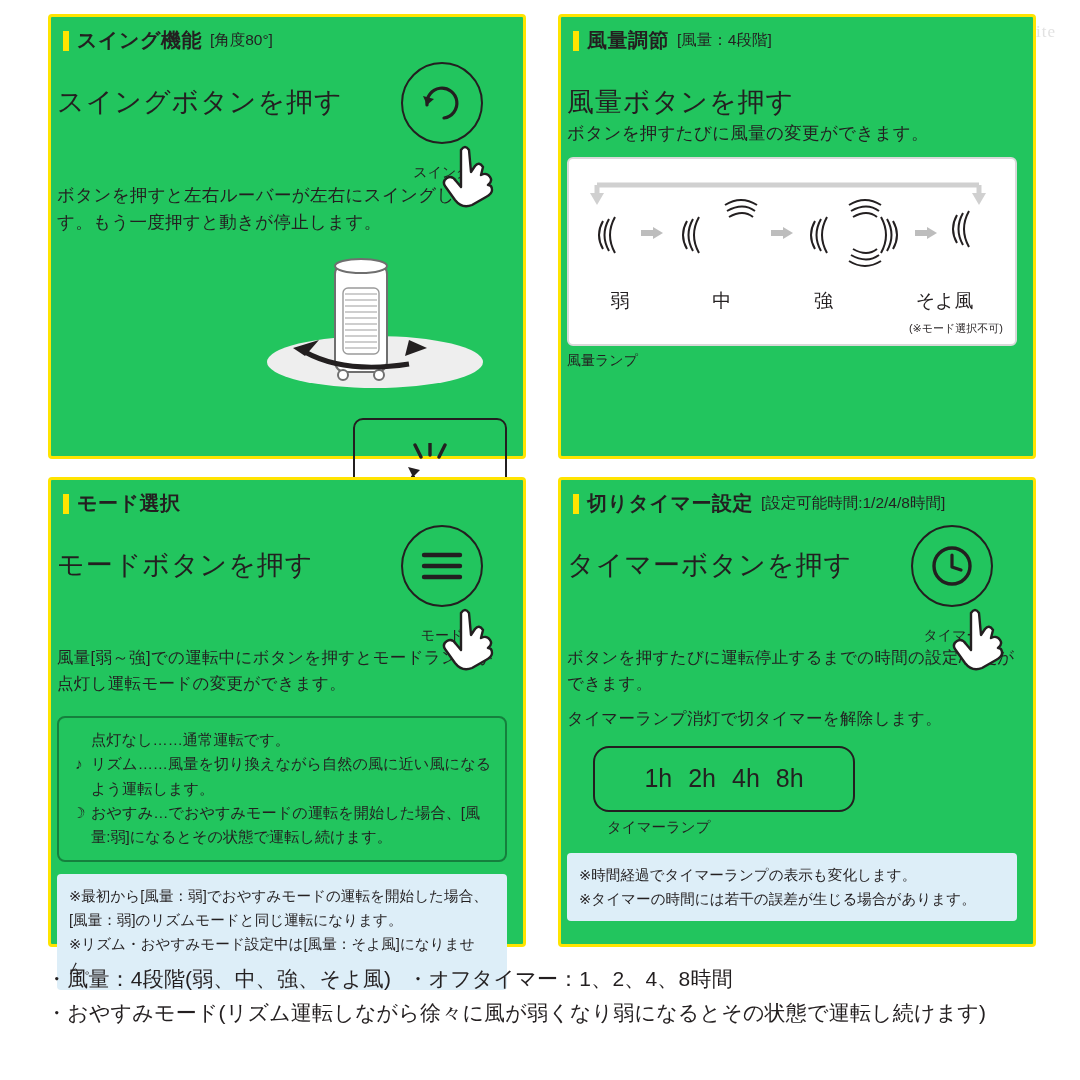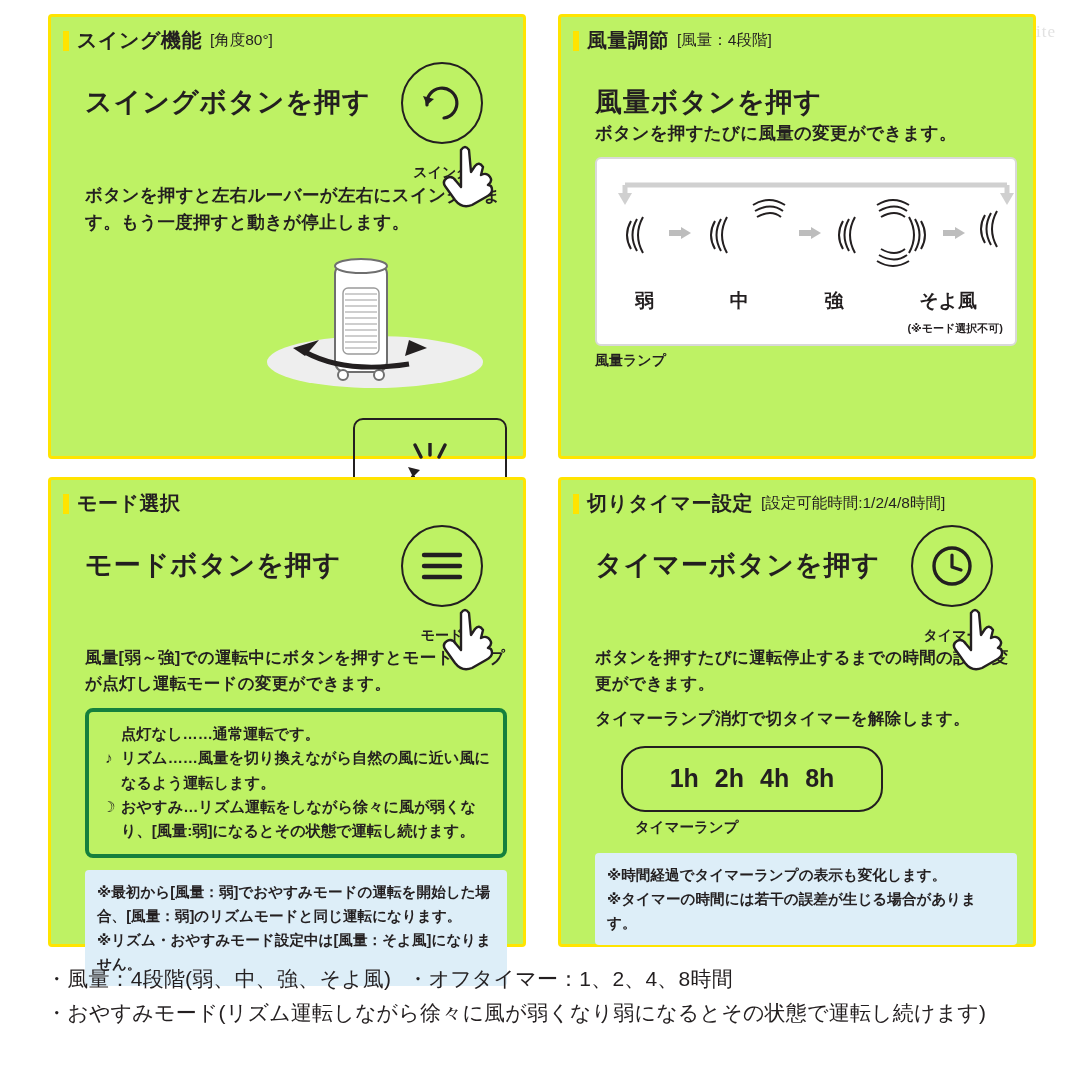--- a/index.html
+++ b/index.html
@@ -21,42 +21,42 @@
     position:absolute;left:48px;top:14px;
     width:988px;
     display:grid;
     grid-template-columns:478px 478px;
     grid-template-rows:445px 470px;
     column-gap:32px;row-gap:18px;
   }
   .panel{
     border:3px solid #ffe400;
     border-radius:4px;
-    background:#bef264;
+    background:#22c55e;
     position:relative;
     box-sizing:border-box;
     padding:0;
   }
   .panel-head{
     display:flex;align-items:center;
     padding:10px 10px 6px 12px;
     gap:8px;
   }
   .bar{
     width:6px;height:20px;background:#ffe400;flex:none;
   }
   .panel-title{
     font-weight:bold;font-size:20px;letter-spacing:.5px;
     white-space:nowrap;
   }
   .panel-sub{
     font-size:15.5px;font-weight:normal;letter-spacing:0;
     white-space:nowrap;
   }
-  .panel-body{padding:0 16px 10px 34px;font-weight:bold;}
+  .panel-body{padding:0 16px 10px 6px;}
 
   .row-head{
     display:flex;align-items:flex-start;justify-content:space-between;
   }
   .press-text{
     font-size:27px;letter-spacing:1px;margin-top:24px;
   }
   .btn-wrap{
     width:130px;text-align:center;position:relative;margin-top:2px;
   }
@@ -96,32 +96,32 @@
     font-size:19px;
   }
   .wind-note{
     position:absolute;right:12px;bottom:8px;font-size:11px;color:#231f20;
     border-top:0;
   }
   .lamp-cap-left{font-size:14px;margin-top:6px;}
 
   
   .mode-note{
-    margin-top:12px;border:4px solid #15803d;border-radius:8px;
+    margin-top:20px;border:2px solid #15803d;border-radius:8px;
     padding:10px 12px;font-size:15.2px;line-height:1.6;
   }
   .mode-note .ln{display:flex;gap:4px;}
   .mode-note .ic{width:16px;flex:none;text-align:center;}
   .blue-box{
     margin-top:12px;background:#ddeef8;border-radius:4px;
     padding:10px 12px;font-size:14.6px;line-height:1.65;
   }
   
   .timer-box{
-    width:258px;height:62px;border:2px solid #231f20;border-radius:24px;
+    width:258px;height:62px;border:2px solid #231f20;border-radius:16px;
     display:flex;align-items:center;justify-content:center;gap:16px;
     font-size:25px;margin:14px auto 0 26px;
   }
   .timer-cap{font-size:14.5px;margin:6px 0 0 40px;}
 
   .bullets{
     position:absolute;left:46px;top:962px;width:1000px;
     font-size:21px;line-height:1.62;letter-spacing:.2px;
   }
   .inline2{display:flex;gap:16px;align-items:flex-end;}
@@ -305,21 +305,21 @@
         <div class="ln">
           <span class="ic"></span>
           <span>点灯なし……通常運転です。</span>
         </div>
         <div class="ln">
           <span class="ic">♪</span>
           <span>リズム……風量を切り換えながら自然の風に近い風になるよう運転します。</span>
         </div>
         <div class="ln">
           <span class="ic">☽</span>
-          <span>おやすみ…リズム運転をしながら徐々に風が弱くなり、[風量:弱]になるとその状態で運転し続けます。</span>
+          <span>おやすみ…でおやすみモードの運転を開始した場合、[風量:弱]になるとその状態で運転し続けます。</span>
         </div>
       </div>
 
       <div class="blue-box">
         <div>※最初から[風量：弱]でおやすみモードの運転を開始した場合、[風量：弱]のリズムモードと同じ運転になります。</div>
         <div>※リズム・おやすみモード設定中は[風量：そよ風]になりません。</div>
       </div>
     </div>
   </div>
 

